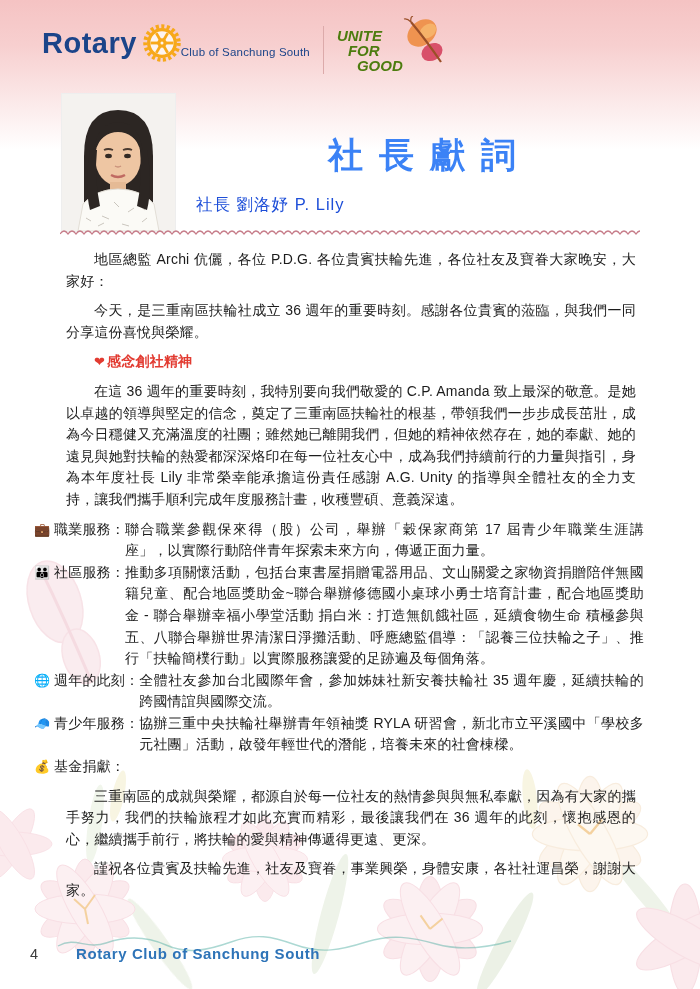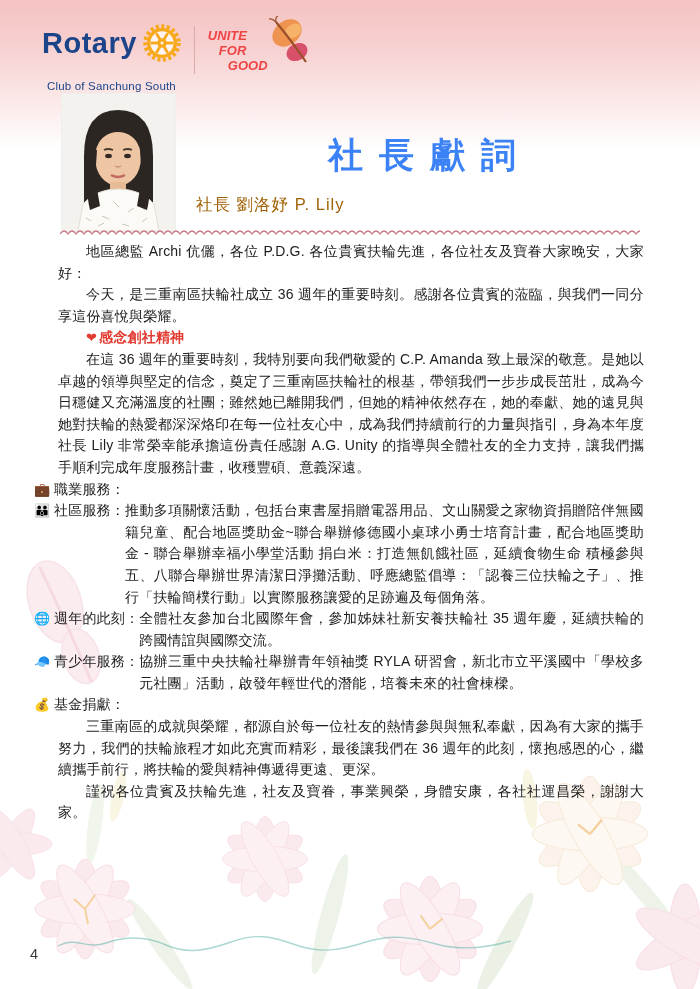--- a/index.html
+++ b/index.html
@@ -8,46 +8,46 @@
     background:#ffffff;
     font-family:"Liberation Sans","DejaVu Sans",sans-serif;
     color:#1c1c1c;
   }
   
   .header-bg{
     position:absolute;top:0;left:0;width:700px;height:150px;
     background:linear-gradient(180deg,#f5c3c3 0%,#f7cfcf 30%,#fbe7e7 65%,#ffffff 100%);
   }
   .brand-row{position:absolute;top:24px;left:42px;display:flex;align-items:flex-start;}
-  .brand-col{display:flex;flex-direction:column;align-items:center;}
+  .brand-col{display:flex;flex-direction:row;align-items:center;}
   .brand-top{display:flex;align-items:center;gap:6px;}
   .brand-name{font-size:29px;font-weight:bold;color:#1b4489;letter-spacing:.5px;}
   .brand-sub{font-size:11.5px;color:#1b4489;margin-top:18px;letter-spacing:.2px;}
   .brand-divider{width:1px;height:48px;background:#dcaaaa;margin:2px 13px 0 13px;}
-  .tagline{font-style:italic;font-weight:bold;color:#ef4444;font-size:13px;line-height:15px;margin-top:4px;}
+  .tagline{font-style:italic;font-weight:bold;color:#4d7c0f;font-size:15px;line-height:15px;margin-top:4px;}
   .tagline .t1{padding-left:0;}
   .tagline .t2{padding-left:11px;}
   .tagline .t3{padding-left:20px;}
   .butterfly{margin-left:-2px;margin-top:-8px;}
   
   .photo{position:absolute;top:94px;left:62px;width:113px;height:137px;box-shadow:0 0 0 1px #eee;}
   .page-title{
     position:absolute;top:132px;left:295px;width:270px;text-align:center;
     font-size:35px;font-weight:bold;color:#3b82f6;letter-spacing:16px;
     font-family:"DejaVu Serif","Liberation Serif",serif;
   }
-  .byline{position:absolute;top:194px;left:196px;font-size:16.5px;color:#a16207;letter-spacing:1px;}
+  .byline{position:absolute;top:194px;left:196px;font-size:16.5px;color:#1d4ed8;letter-spacing:1px;}
   .wavy-sep{position:absolute;top:226px;left:60px;width:580px;height:12px;}
   .wavy-sep svg{display:block;}
   
   .article{
     position:absolute;top:241px;left:58px;width:586px;
     font-size:14px;line-height:21.6px;text-align:justify;letter-spacing:.2px;
   }
-  .article p{margin:0;text-indent:2em;}
+  .article p{margin:8px;text-indent:2em;}
   .sec-head{margin:0;color:#e23b31;font-weight:600;text-indent:0;}
   .sec-head .heart{color:#e23b31;margin-right:2px;font-size:13px;}
   .service{display:flex;margin-left:-26px;}
   .service .s-icon{width:22px;flex:none;font-size:13px;line-height:21.6px;text-align:center;}
   .service .s-label{flex:none;white-space:nowrap;}
   .service .s-text{flex:1;text-align:justify;}
   
   .footer-squiggle{position:absolute;left:56px;top:934px;opacity:.55;}
   .page-num{position:absolute;left:30px;top:946px;font-size:14.5px;color:#3c3c3c;}
   .footer-club{position:absolute;left:76px;top:945px;font-size:15px;font-weight:600;color:#2e74b8;letter-spacing:.6px;}
@@ -234,20 +234,21 @@
 
   <div class="article">
     <p>地區總監 Archi 伉儷，各位 P.D.G. 各位貴賓扶輪先進，各位社友及寶眷大家晚安，大家好：</p>
     <p>今天，是三重南區扶輪社成立 36 週年的重要時刻。感謝各位貴賓的蒞臨，與我們一同分享這份喜悅與榮耀。</p>
     <p class="sec-head"><span class="heart">❤</span><span>感念創社精神</span></p>
     <p>在這 36 週年的重要時刻，我特別要向我們敬愛的 C.P. Amanda 致上最深的敬意。是她以卓越的領導與堅定的信念，奠定了三重南區扶輪社的根基，帶領我們一步步成長茁壯，成為今日穩健又充滿溫度的社團；雖然她已離開我們，但她的精神依然存在，她的奉獻、她的遠見與她對扶輪的熱愛都深深烙印在每一位社友心中，成為我們持續前行的力量與指引，身為本年度社長 Lily 非常榮幸能承擔這份責任感謝 A.G. Unity 的指導與全體社友的全力支持，讓我們攜手順利完成年度服務計畫，收穫豐碩、意義深遠。</p>
 
     <div class="service">
       <span class="s-icon">💼</span>
       <span class="s-label">職業服務：</span>
+      <span class="s-text">聯合職業參觀保來得（股）公司，舉辦「穀保家商第 17 屆青少年職業生涯講座」，以實際行動陪伴青年探索未來方向，傳遞正面力量。</span>
     </div>
     <div class="service">
       <span class="s-icon">👪</span>
       <span class="s-label">社區服務：</span>
       <span class="s-text">推動多項關懷活動，包括台東書屋捐贈電器用品、文山關愛之家物資捐贈陪伴無國籍兒童、配合地區獎助金~聯合舉辦修德國小桌球小勇士培育計畫，配合地區獎助金 - 聯合舉辦幸福小學堂活動 捐白米：打造無飢餓社區，延續食物生命 積極參與五、八聯合舉辦世界清潔日淨攤活動、呼應總監倡導：「認養三位扶輪之子」、推行「扶輪簡樸行動」以實際服務讓愛的足跡遍及每個角落。</span>
     </div>
     <div class="service">
       <span class="s-icon">🌐</span>
       <span class="s-label">週年的此刻：</span>
       <span class="s-text">全體社友參加台北國際年會，參加姊妹社新安養扶輪社 35 週年慶，延續扶輪的跨國情誼與國際交流。</span>
@@ -263,14 +264,15 @@
     </div>
 
     <p>三重南區的成就與榮耀，都源自於每一位社友的熱情參與與無私奉獻，因為有大家的攜手努力，我們的扶輪旅程才如此充實而精彩，最後讓我們在 36 週年的此刻，懷抱感恩的心，繼續攜手前行，將扶輪的愛與精神傳遞得更遠、更深。</p>
     <p>謹祝各位貴賓及扶輪先進，社友及寶眷，事業興榮，身體安康，各社社運昌榮，謝謝大家。</p>
   </div>
 
   <svg class="footer-squiggle" width="460" height="18" viewBox="0 0 460 18">
     <path d="M2 12 C 20 2 30 16 50 9 S 90 2 110 11 S 150 17 175 8 S 215 2 240 11 S 285 16 310 8 S 355 3 380 10 S 430 14 455 7" fill="none" stroke="#44a79b" stroke-width="1.4" opacity="0.8"></path>
   </svg>
   <div class="page-num">4</div>
+  <div class="footer-club">Rotary Club of Sanchung South</div>
 
 </div>
 
 </body></html>

